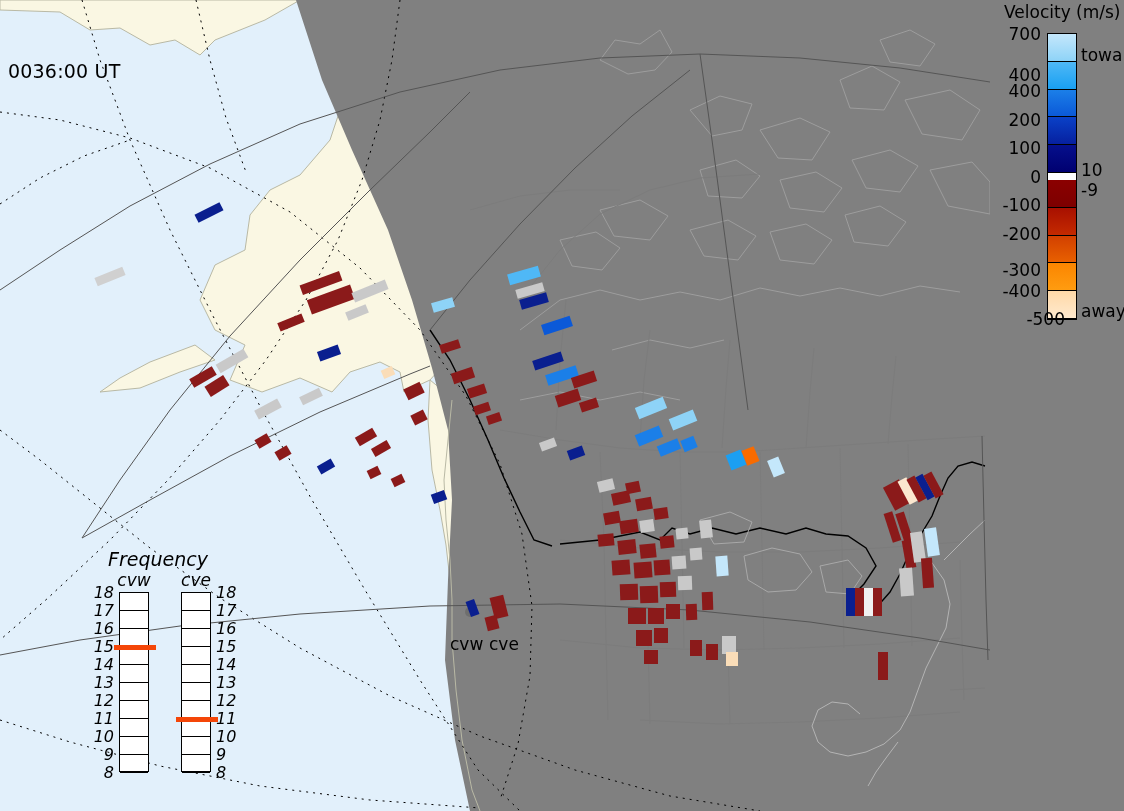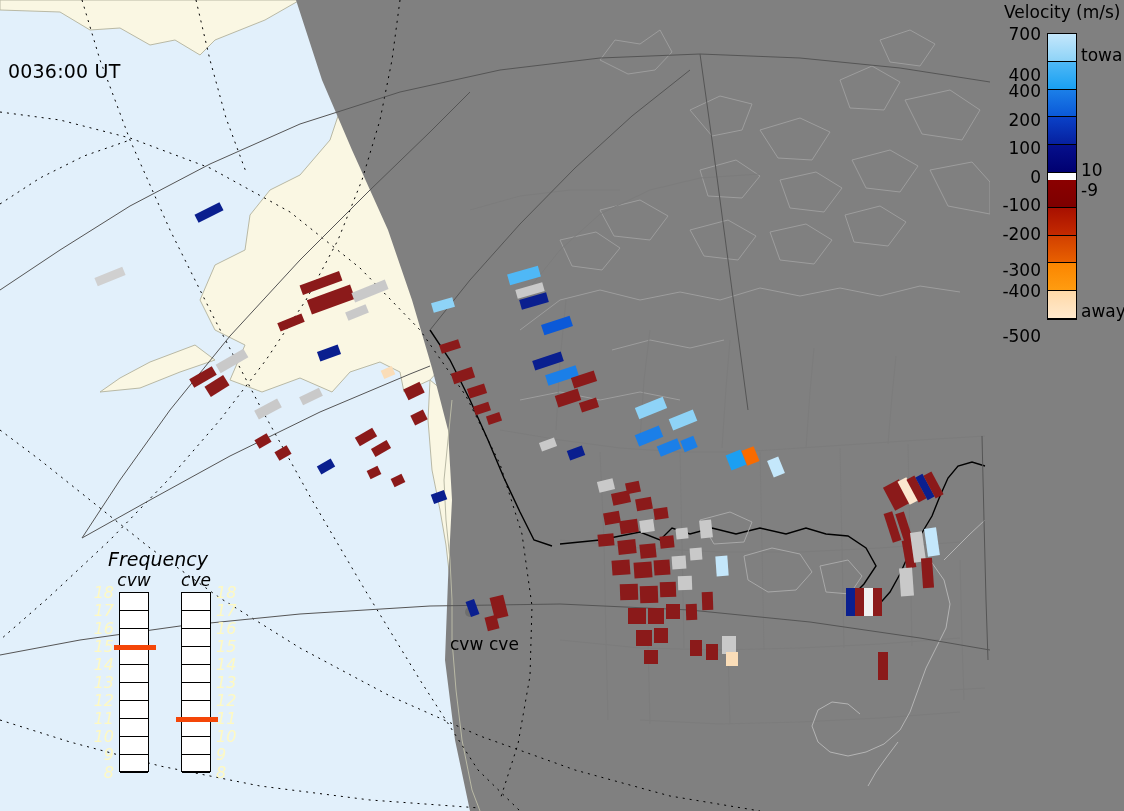--- a/index.html
+++ b/index.html
@@ -25,21 +25,21 @@
   #freqtitle{position:absolute;left:18px;top:0;font-size:19px;color:#000;white-space:pre;}
   .fcol{position:absolute;top:22px;}
   .fcol.w{left:24px;}
   .fcol.e{left:86px;}
   .fname{position:absolute;top:0;left:0;width:40px;text-align:center;font-size:17px;color:#000;white-space:pre;}
   .fbar{position:absolute;top:22px;left:5px;width:30px;height:180px;
         border:1px solid #000;background:#fff;box-sizing:border-box;}
   .fseg{position:absolute;left:0;width:100%;height:18px;border-bottom:1px solid #000;box-sizing:border-box;}
   .fseg:last-child{border-bottom:none;}
   .fmark{position:absolute;height:5px;background:#f44608;}
-  .ftick{position:absolute;font-size:16px;color:#fef9c3;white-space:pre;width:26px;}
+  .ftick{position:absolute;font-size:16px;color:#000000;white-space:pre;width:26px;}
   .ftick.l{text-align:right;}
   .ftick.r{text-align:left;}
 
   
   #cbwrap{position:absolute;left:1047px;top:33px;width:30px;height:287px;
           border:1px solid #000;box-sizing:border-box;background:#fff;}
   .cband{position:absolute;left:0;width:100%;box-sizing:border-box;
          border-bottom:1px solid #000;}
   .cband.zero{border-bottom:none;}
   #cbtitle{position:absolute;left:1004px;top:2px;font-size:17px;color:#000;white-space:pre;}
@@ -386,20 +386,20 @@
       <div class="tk" style="top: 24px;">700</div>
       <div class="tk" style="top: 52.5px; margin-top: 12px;">400</div>
       <div class="tk" style="top: 81px;">400</div>
       <div class="tk" style="top: 109.5px;">200</div>
       <div class="tk" style="top: 138px;">100</div>
       <div class="tk" style="top: 166.5px;">0</div>
       <div class="tk" style="top: 195px;">-100</div>
       <div class="tk" style="top: 223.5px;">-200</div>
       <div class="tk" style="top: 260px;">-300</div>
       <div class="tk" style="top: 280.5px;">-400</div>
-      <div class="tk" style="top: 326px;">-500</div>
+      <div class="tk" style="top: 309px; margin-left: 24px;">-500</div>
     </div>
   <div class="cblab" id="lab-toward" style="left:1081px;top:45px;">toward</div>
   <div class="cblab" id="lab-away" style="left:1081px;top:301px;">away</div>
   <div class="cblab" id="lab-pos" style="left:1081px;top:160px;">10</div>
   <div class="cblab" id="lab-neg" style="left:1081px;top:180px;">-9</div>
 
 </div>
 
 </body></html>

